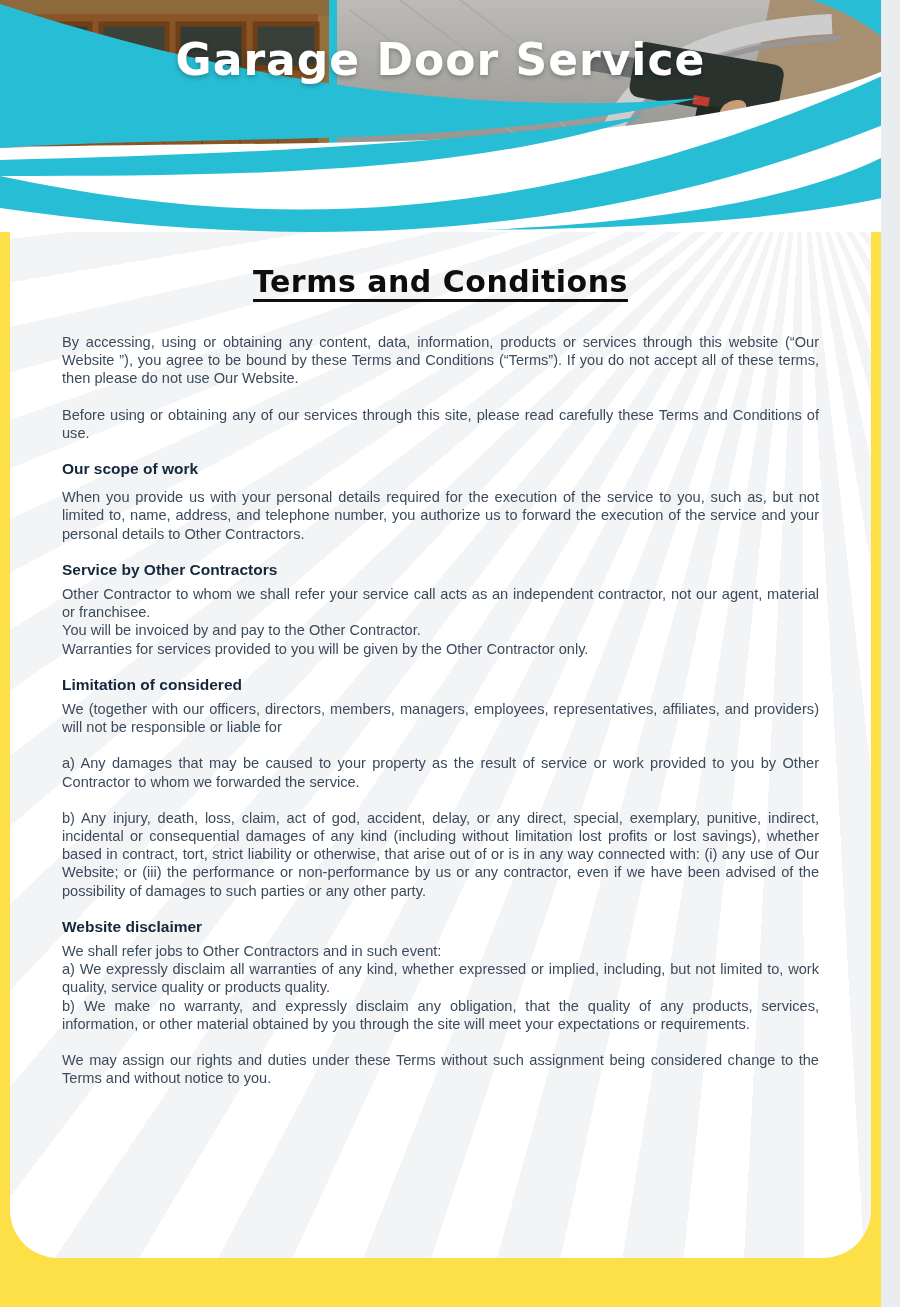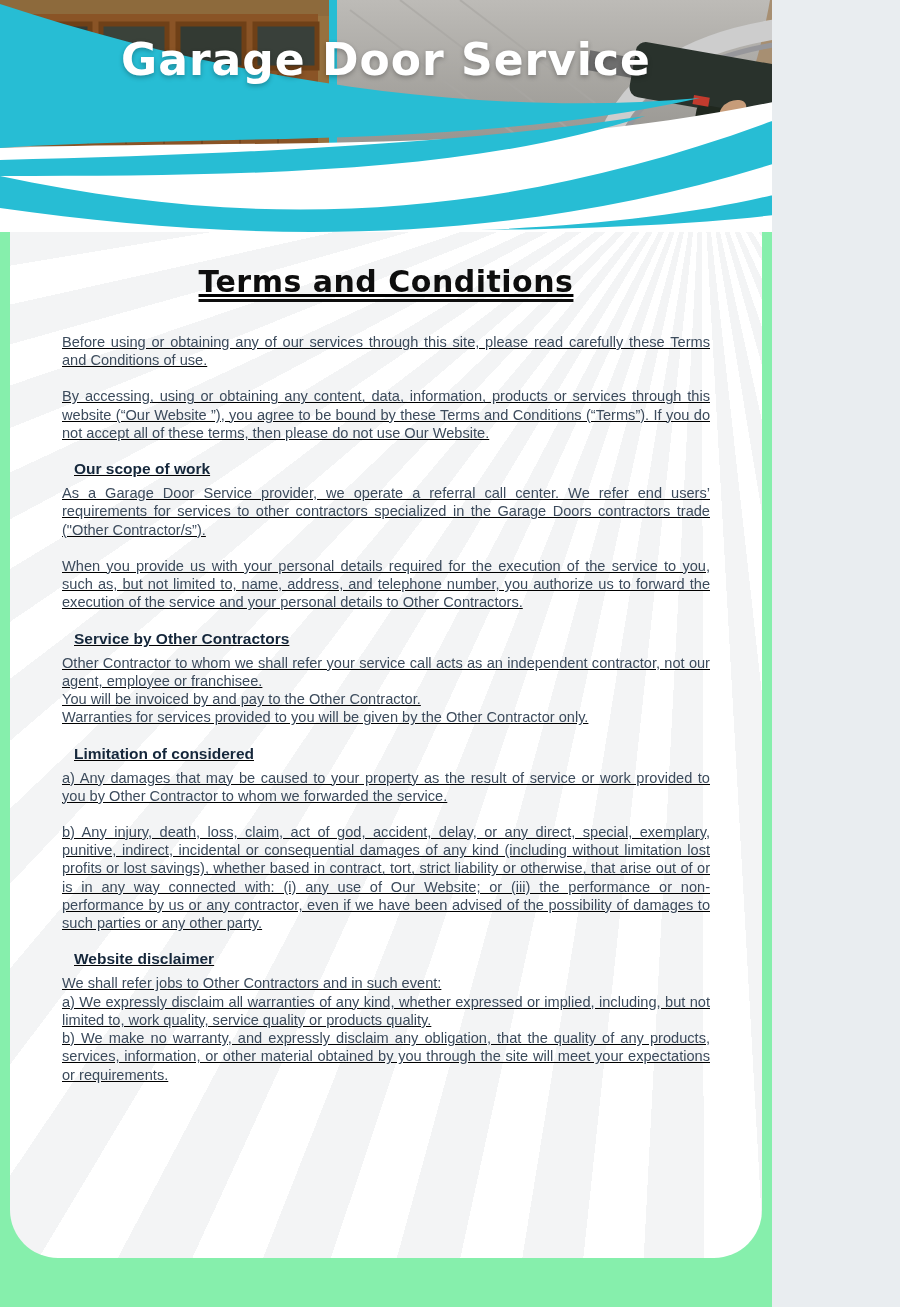--- a/index.html
+++ b/index.html
@@ -1,21 +1,20 @@
 <!DOCTYPE html>
 <html><head>
 <meta charset="utf-8">
 <style>
   html,body{margin:0;padding:0;}
   body{width:900px;background:#e9edf0;}
   .page{
-    position:relative;width:772px;height:1307px;overflow:hidden;
-    background:#86efac;
+    position:relative;width:881px;height:1307px;overflow:hidden;
+    background:#fde047;
     font-family:"Liberation Sans",sans-serif;
-    text-decoration:underline;
   }
   
   .banner{position:relative;height:232px;background:#ffffff;}
   .banner svg{position:absolute;inset:0;display:block;}
   .brand-title{
     position:absolute;top:34px;left:0;right:0;margin:0;
     text-align:center;color:#ffffff;
     font-family:"DejaVu Sans",sans-serif;
     font-size:44px;font-weight:bold;letter-spacing:1px;
     text-shadow:0 2px 5px rgba(0,0,0,.28);
@@ -39,21 +38,21 @@
     text-decoration-thickness:2.5px;
     text-underline-offset:7px;
   }
   .doc-paragraph{
     margin:0 0 18px 0;
     color:#3c4b5c;font-size:14.6px;line-height:1.25;
     text-align:justify;white-space:pre-line;
   }
   .section{margin-top:10px;}
   .section-heading{
-    margin:0 0 6px 12px;
+    margin:0 0 6px 0;
     font-size:15.5px;font-weight:bold;color:#15273b;
   }
 </style>
 </head>
 <body>
 
 <div class="page">
 
   <header class="banner">
     <svg viewBox="0 0 900 232" width="900" height="232">
@@ -125,47 +124,48 @@
 
       <path d="M480,230 C680,222 820,194 900,148 L900,194 C800,218 660,228 480,230 Z" fill="#27bdd4"></path>
     </svg>
 
     <h1 class="brand-title">Garage Door Service</h1>
   </header>
 
   <main class="card">
     <h2 class="doc-title">Terms and Conditions</h2>
     <div id="intro">
+        <p class="doc-paragraph">By accessing, using or obtaining any content, data, information, products or services through this website (“Our Website ”), you agree to be bound by these Terms and Conditions (“Terms”). If you do not accept all of these terms, then please do not use Our Website.</p>
         <p class="doc-paragraph">Before using or obtaining any of our services through this site, please read carefully these Terms and Conditions of use.</p>
-        <p class="doc-paragraph">By accessing, using or obtaining any content, data, information, products or services through this website (“Our Website ”), you agree to be bound by these Terms and Conditions (“Terms”). If you do not accept all of these terms, then please do not use Our Website.</p>
       </div>
     <div id="sections">
         <section class="section">
           <h3 class="section-heading">Our scope of work</h3>
-          <p class="doc-paragraph">As a Garage Door Service provider, we operate a referral call center. We refer end users’ requirements for services to other contractors specialized in the Garage Doors contractors trade ("Other Contractor/s”).</p>
         </section>
         <section class="section">
           <p class="doc-paragraph">When you provide us with your personal details required for the execution of the service to you, such as, but not limited to, name, address, and telephone number, you authorize us to forward the execution of the service and your personal details to Other Contractors.</p>
         </section>
         <section class="section">
           <h3 class="section-heading">Service by Other Contractors</h3>
-          <p class="doc-paragraph">Other Contractor to whom we shall refer your service call acts as an independent contractor, not our agent, employee or franchisee.
+          <p class="doc-paragraph">Other Contractor to whom we shall refer your service call acts as an independent contractor, not our agent, material or franchisee.
 You will be invoiced by and pay to the Other Contractor.
 Warranties for services provided to you will be given by the Other Contractor only.</p>
         </section>
         <section class="section">
           <h3 class="section-heading">Limitation of considered</h3>
+          <p class="doc-paragraph">We (together with our officers, directors, members, managers, employees, representatives, affiliates, and providers) will not be responsible or liable for</p>
           <p class="doc-paragraph">a) Any damages that may be caused to your property as the result of service or work provided to you by Other Contractor to whom we forwarded the service.</p>
           <p class="doc-paragraph">b) Any injury, death, loss, claim, act of god, accident, delay, or any direct, special, exemplary, punitive, indirect, incidental or consequential damages of any kind (including without limitation lost profits or lost savings), whether based in contract, tort, strict liability or otherwise, that arise out of or is in any way connected with: (i) any use of Our Website; or (iii) the performance or non-performance by us or any contractor, even if we have been advised of the possibility of damages to such parties or any other party.</p>
         </section>
         <section class="section">
           <h3 class="section-heading">Website disclaimer</h3>
           <p class="doc-paragraph">We shall refer jobs to Other Contractors and in such event:
 a) We expressly disclaim all warranties of any kind, whether expressed or implied, including, but not limited to, work quality, service quality or products quality.
 b) We make no warranty, and expressly disclaim any obligation, that the quality of any products, services, information, or other material obtained by you through the site will meet your expectations or requirements.</p>
         </section>
         <section class="section">
+          <p class="doc-paragraph">We may assign our rights and duties under these Terms without such assignment being considered change to the Terms and without notice to you.</p>
         </section>
       </div>
   </main>
 
   <footer></footer>
 </div>
 
 </body></html>

